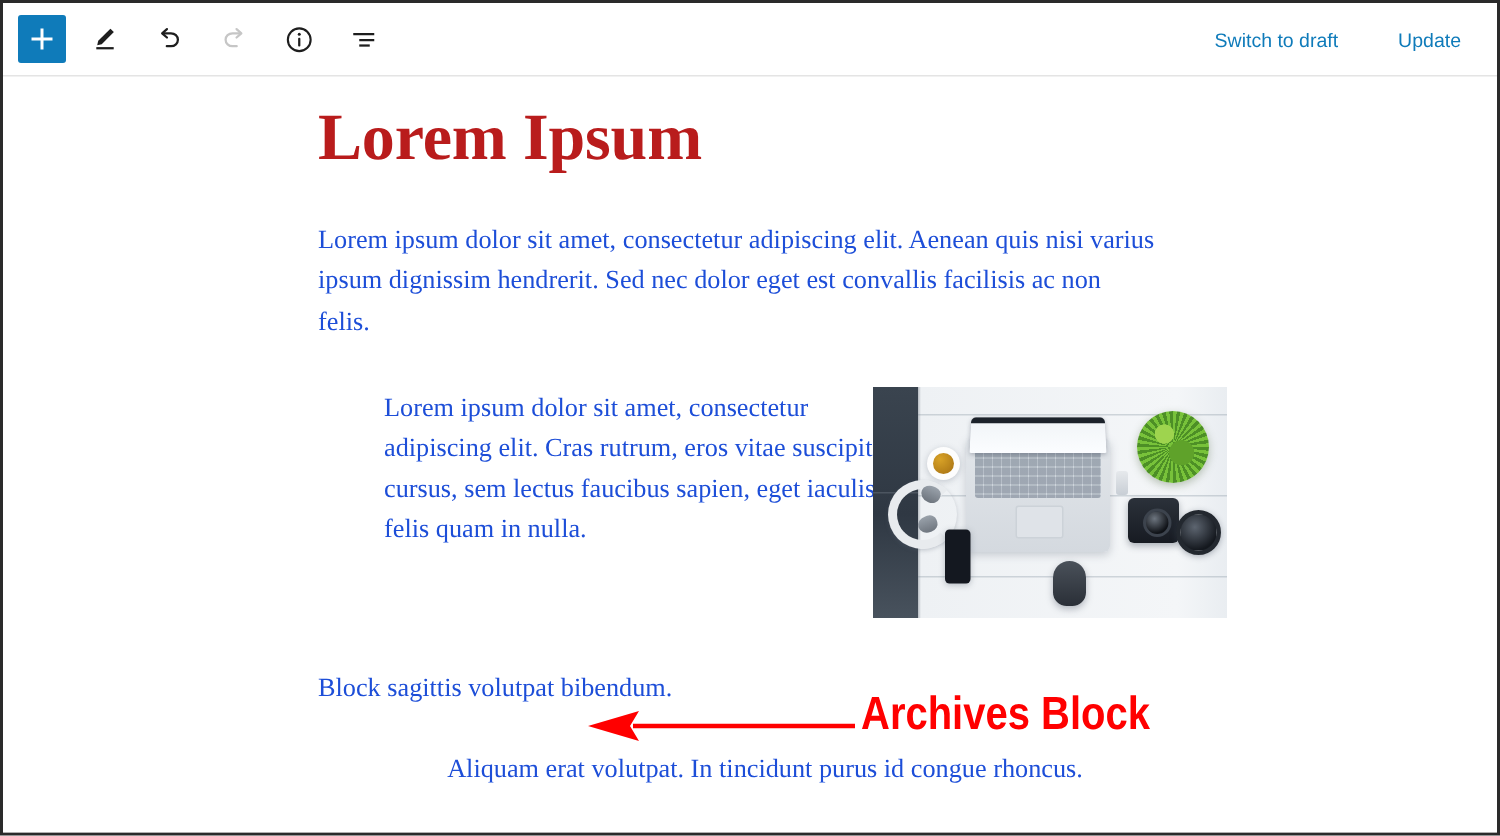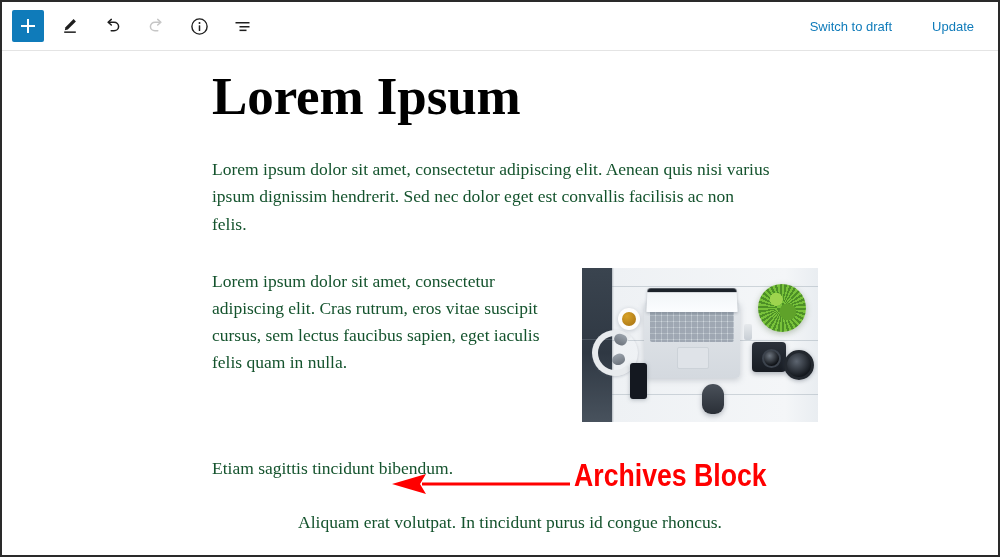--- a/index.html
+++ b/index.html
@@ -113,33 +113,33 @@
   #content-column {
     position: absolute;
     left: 210px;
     top: 0;
     width: 596px;
   }
 
   #post-title {
     font-family: "Liberation Serif", serif;
     font-weight: bold;
-    font-size: 53px;
+    font-size: 44px;
     line-height: 1.12;
-    color: #000000;
+    color: #b91c1c;
     margin: 0;
     padding-top: 15px;
     letter-spacing: -0.1px;
   }
 
   .post-para {
     font-family: "Liberation Serif", serif;
     font-size: 17.5px;
     line-height: 1.55;
-    color: #14532d;
+    color: #1d4ed8;
     margin: 0;
   }
 
   #para-intro { margin-top: 30px; width: 560px; }
 
   
   #media-block {
     margin-top: 30px;
     position: relative;
     min-height: 160px;
@@ -147,20 +147,21 @@
   #desk-photo {
     position: absolute;
     right: -10px;
     top: 0;
     width: 236px;
     height: 154px;
     overflow: hidden;
   }
   #para-wrapped {
     width: 330px;
+    margin-left: 44px;
   }
 
   #para-sagittis { margin-top: 27px; }
   #para-aliquam  { margin-top: 27px; text-align: center; }
 
   
   #archives-block {
     margin-top: 24px;
     padding-left: 28px;
   }
@@ -465,21 +466,21 @@
           <div class="plant"></div>
           <div class="usb-stick"></div>
           <div class="camera"></div>
           <div class="lens"></div>
           <div class="mouse"></div>
         </div>
 
         <p id="para-wrapped" class="post-para">Lorem ipsum dolor sit amet, consectetur adipiscing elit. Cras rutrum, eros vitae suscipit cursus, sem lectus faucibus sapien, eget iaculis felis quam in nulla.</p>
       </div>
 
-      <p id="para-sagittis" class="post-para">Etiam sagittis tincidunt bibendum.</p>
+      <p id="para-sagittis" class="post-para">Block sagittis volutpat bibendum.</p>
 
       <p id="para-aliquam" class="post-para">Aliquam erat volutpat. In tincidunt purus id congue rhoncus.</p>
 
       <div id="archives-block">
         <ul id="archives-list">
           <li>
             <a class="archive-link">November 2020</a>
           </li>
 
         </ul>

